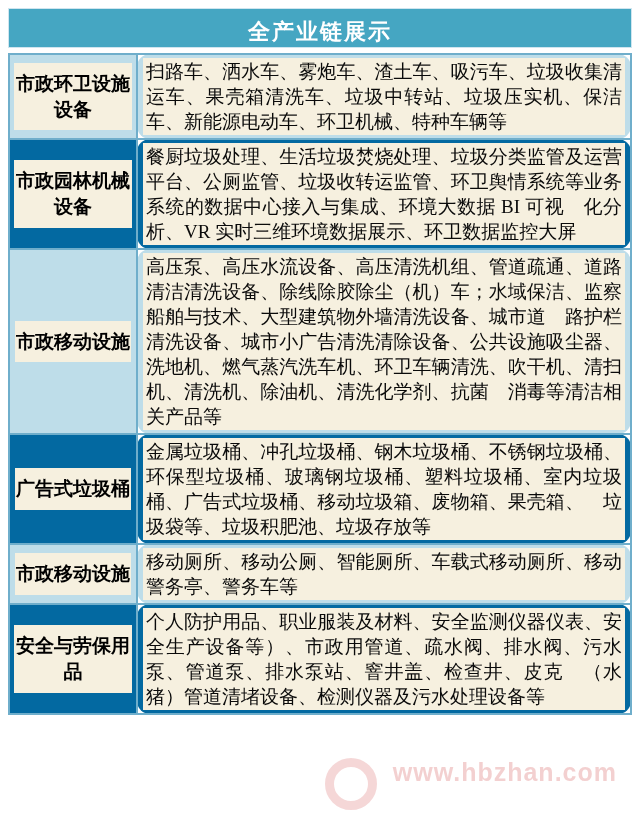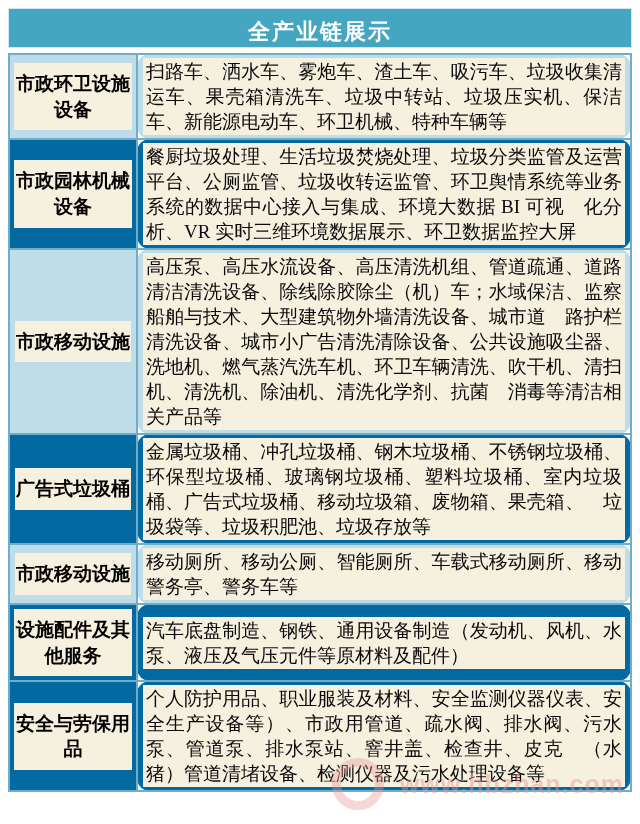--- a/index.html
+++ b/index.html
@@ -65,24 +65,24 @@
     background: #f6f0df;
     font-family: "Liberation Serif", serif;
     font-size: 19px;
     line-height: 25px;
     color: #0a0a0a;
     padding: 1px 3px;
     text-align: justify;
   }
   .watermark {
     position: absolute;
-    right: 16px;
+    right: 23px;
     bottom: 14px;
     display: flex;
-    align-items: center;
+    align-items: flex-start;
     gap: 16px;
     pointer-events: none;
   }
   .wm-circle {
     width: 52px;
     height: 52px;
     border: 9px solid rgba(228, 150, 150, 0.38);
     border-radius: 50%;
     box-sizing: border-box;
   }
@@ -143,28 +143,20 @@
         <tr class="row-blue">
           <td class="cat-cell">
             <span class="cat-box">市政移动设施</span>
           </td>
           <td class="items-cell">
             <div class="items-box">移动厕所、移动公厕、智能厕所、车载式移动厕所、移动警务亭、警务车等</div>
           </td>
         </tr>
         <tr class="row-white">
           <td class="cat-cell">
-            <span class="cat-box">设施配件及其他服务</span>
-          </td>
-          <td class="items-cell">
-            <div class="items-box">汽车底盘制造、钢铁、通用设备制造（发动机、风机、水泵、液压及气压元件等原材料及配件）</div>
-          </td>
-        </tr>
-        <tr class="row-white">
-          <td class="cat-cell">
             <span class="cat-box">安全与劳保用品</span>
           </td>
           <td class="items-cell">
             <div class="items-box">个人防护用品、职业服装及材料、安全监测仪器仪表、安全生产设备等）、市政用管道、疏水阀、排水阀、污水泵、管道泵、排水泵站、窨井盖、检查井、皮克　（水猪）管道清堵设备、检测仪器及污水处理设备等</div>
           </td>
         </tr>
       </tbody>
     </table>
   </div>
 

